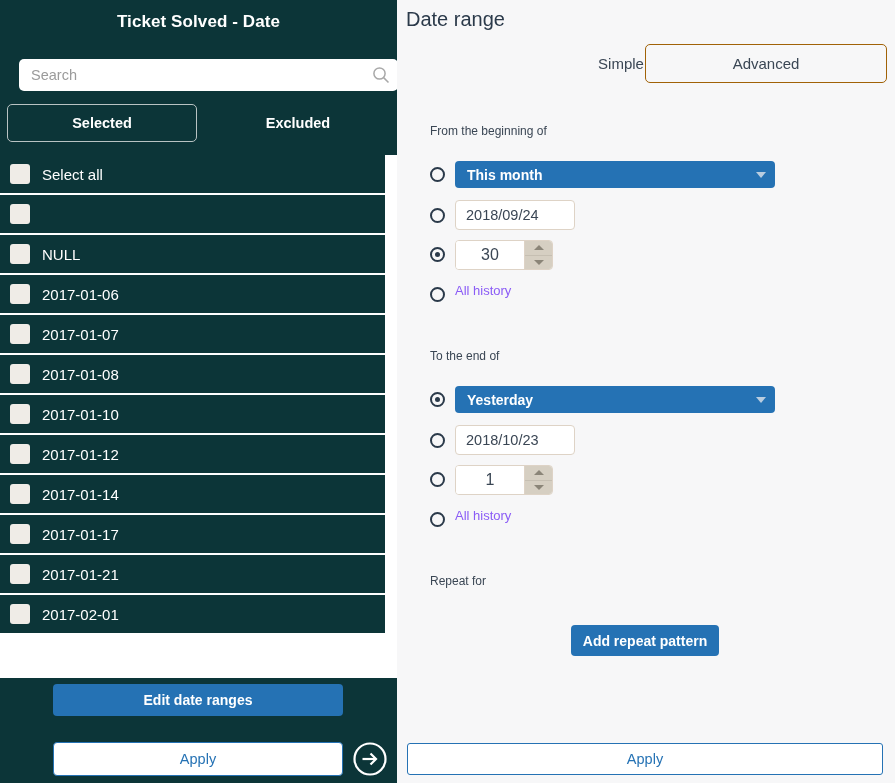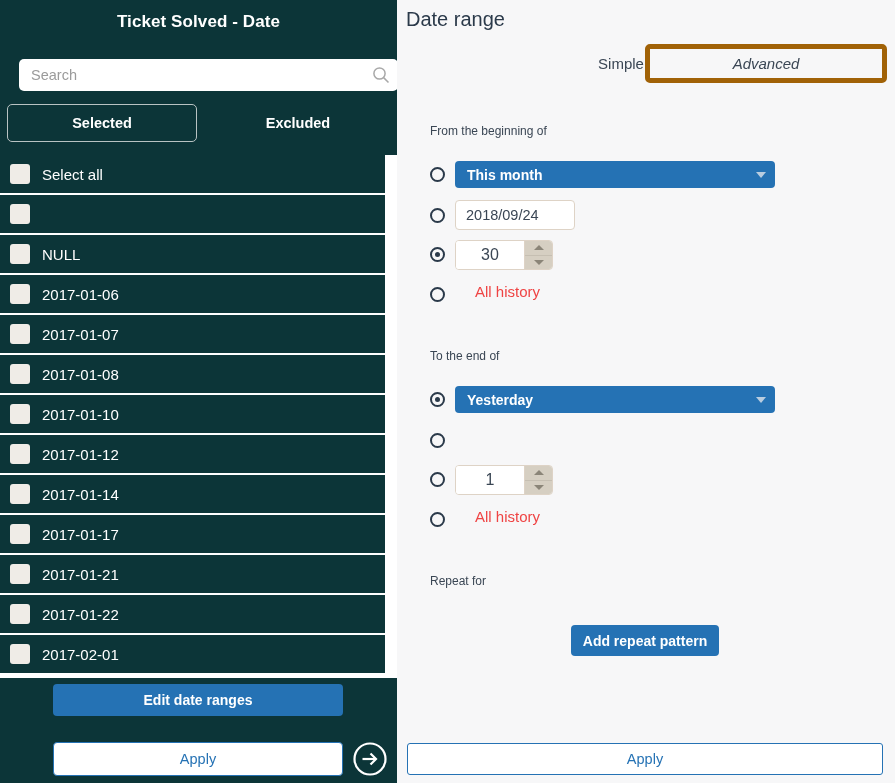--- a/index.html
+++ b/index.html
@@ -130,24 +130,24 @@
   }
   .seg-simple {
     position: absolute; left: 103px; top: 44px;
     width: 242px; height: 39px;
     display: flex; align-items: center; justify-content: center;
     font-size: 15px; color: #3a4654; cursor: pointer;
   }
   .seg-adv {
     position: absolute; left: 248px; top: 44px;
     width: 242px; height: 39px;
-    border: 5px solid #a16207; border-radius: 5px;
+    border: 1px solid #a16207; border-radius: 5px;
     background: #f7f7f8;
     display: flex; align-items: center; justify-content: center;
-    font-size: 15px; color: #3a4654; cursor: pointer; font-style: italic;
+    font-size: 15px; color: #3a4654; cursor: pointer;
   }
   .sec-label {
     position: absolute; left: 33px;
     font-size: 12px; color: #3a4654;
   }
   .radio {
     position: absolute;
     width: 15px; height: 15px;
     border: 2px solid #2b3a4a;
     border-radius: 50%;
@@ -209,21 +209,21 @@
     border-bottom: 5px solid #8b8578;
   }
   .spin-dn::after {
     content: ""; width: 0; height: 0;
     border-left: 5px solid transparent; border-right: 5px solid transparent;
     border-top: 5px solid #8b8578;
   }
   .spin-dn { border-top: 1px solid #c6bfb2; }
   .hist-label {
     position: absolute;
-    font-size: 15px; color: #ef4444; margin-left: 20px;
+    font-size: 13px; color: #8b5cf6;
   }
   .btn-repeat {
     position: absolute; left: 174px; top: 625px;
     width: 148px; height: 31px;
     background: #2572b4; border: 0; border-radius: 4px;
     color: #fff; font-size: 14px; font-weight: bold;
     font-family: "Liberation Sans", sans-serif;
     cursor: pointer;
   }
   .btn-apply-right {
@@ -300,24 +300,20 @@
           <div class="row">
             <span class="cb"></span>
             <span class="row-label">2017-01-17</span>
           </div>
           <div class="row">
             <span class="cb"></span>
             <span class="row-label">2017-01-21</span>
           </div>
           <div class="row">
             <span class="cb"></span>
-            <span class="row-label">2017-01-22</span>
-          </div>
-          <div class="row">
-            <span class="cb"></span>
             <span class="row-label">2017-02-01</span>
           </div>
         </div>
     </div>
 
     <button class="btn-edit">Edit date ranges</button>
 
     <button class="btn-apply-left">Apply</button>
 
     <span class="arrow-circle">
@@ -361,20 +357,21 @@
 
     <div class="sec-label" style="top:349px;">To the end of</div>
 
     <span class="radio on" style="left:33px; top:392px;"></span>
     <div class="sel-blue" style="left:58px; top:386px; width:320px; height:27px;">
       <span>Yesterday</span>
       <span class="caret"></span>
     </div>
 
     <span class="radio" style="left:33px; top:433px;"></span>
+    <input class="txt-date" style="left: 58px; top: 425px; width: 120px;" type="text" value="2018/10/23">
 
     <span class="radio" style="left:33px; top:472px;"></span>
     <div class="spin-wrap" style="left:58px; top:465px;">
       <input class="spin-val" type="text" value="1" style="">
       <div class="spin-btns">
         <div class="spin-up"></div>
         <div class="spin-dn"></div>
       </div>
     </div>
 

